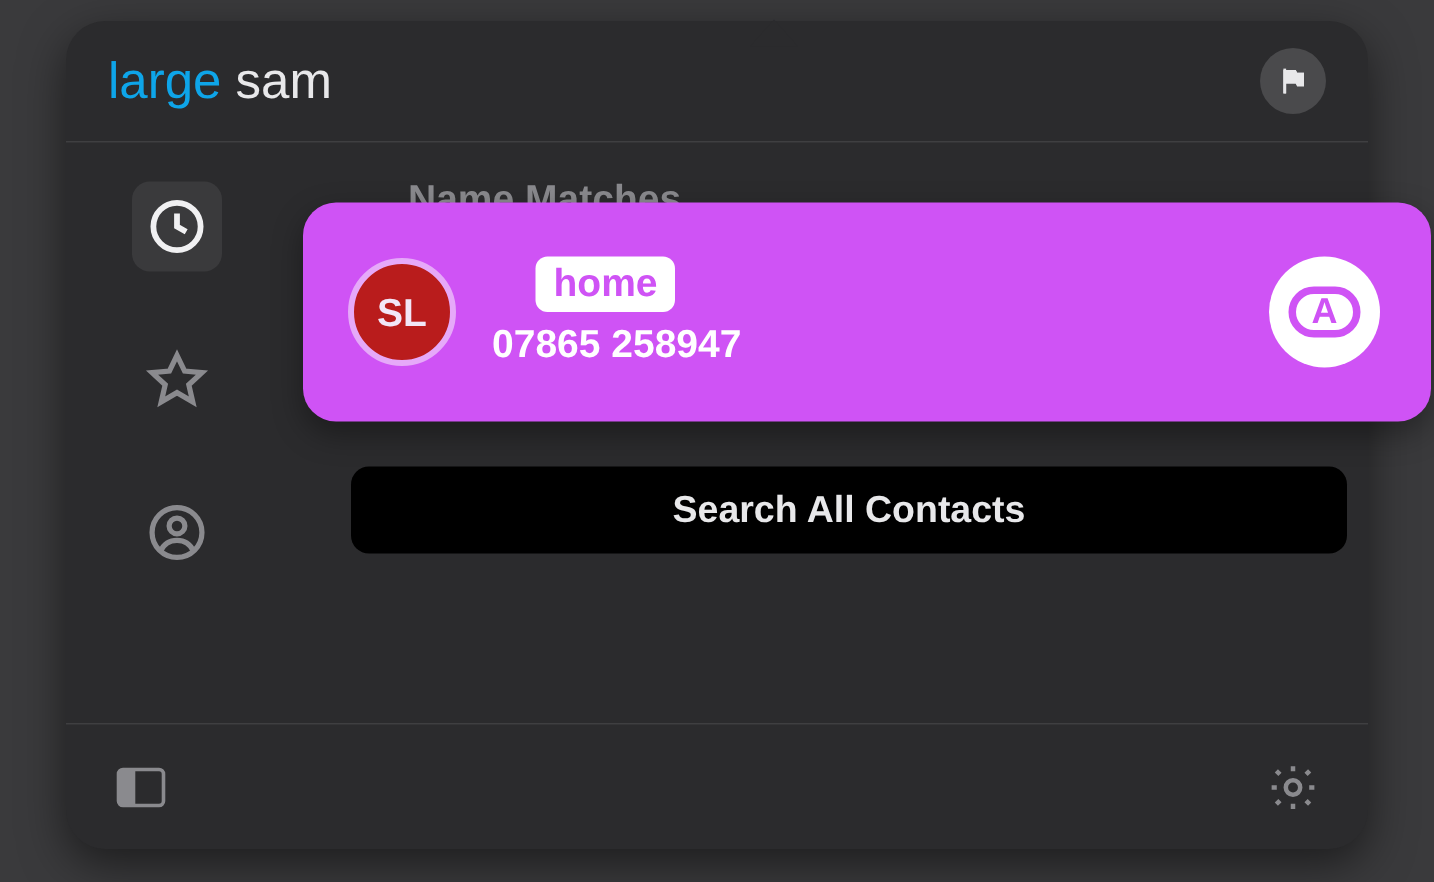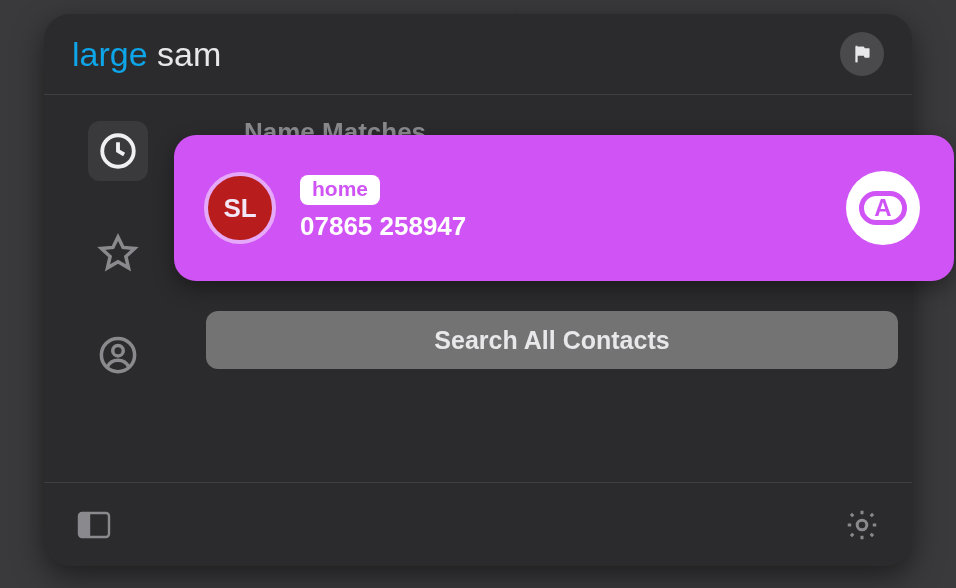--- a/index.html
+++ b/index.html
@@ -48,20 +48,21 @@
     width: 44px; height: 44px;
     border-radius: 50%;
     background: #4a4a4c;
     display: flex; align-items: center; justify-content: center;
     cursor: pointer;
   }
   .body {
     flex: 1;
     display: flex;
     position: relative;
+    gap: 28px;
   }
   .sidebar {
     width: 148px;
     display: flex;
     flex-direction: column;
     align-items: center;
     padding-top: 26px;
     gap: 42px;
     border-right: 0;
   }
@@ -108,24 +109,25 @@
     margin-right: 24px;
   }
   .match-text { flex: 1; color: #fff; }
   .match-name { font-size: 30px; font-weight: 400; margin-bottom: 6px; }
   .match-name .last { font-weight: 700; }
   .tag {
     display: inline-block;
     background: #fff;
     color: #cf53f5;
     font-weight: 700;
-    font-size: 21px;
+    font-size: 26px;
     padding: 2px 12px 4px 12px;
     border-radius: 8px;
     margin-bottom: 6px;
+    margin-left: 29px;
   }
   .phone { font-size: 26px; font-weight: 700; color: #fff; }
   .action-badge {
     width: 74px; height: 74px;
     border-radius: 50%;
     background: #fff;
     display: flex; align-items: center; justify-content: center;
     flex-shrink: 0;
   }
   .action-inner {
@@ -135,21 +137,21 @@
     display: flex; align-items: center; justify-content: center;
     color: #cf53f5;
     font-weight: 800;
     font-size: 24px;
   }
   .search-all {
     position: absolute;
     left: 14px; right: 14px;
     top: 216px;
     height: 58px;
-    background: #737373;
+    background: #000000;
     border-radius: 12px;
     display: flex; align-items: center; justify-content: center;
     color: #e8e8ea;
     font-size: 25px;
     font-weight: 600;
     cursor: pointer;
   }
   .footer {
     height: 84px;
     border-top: 1px solid #3f3f41;

